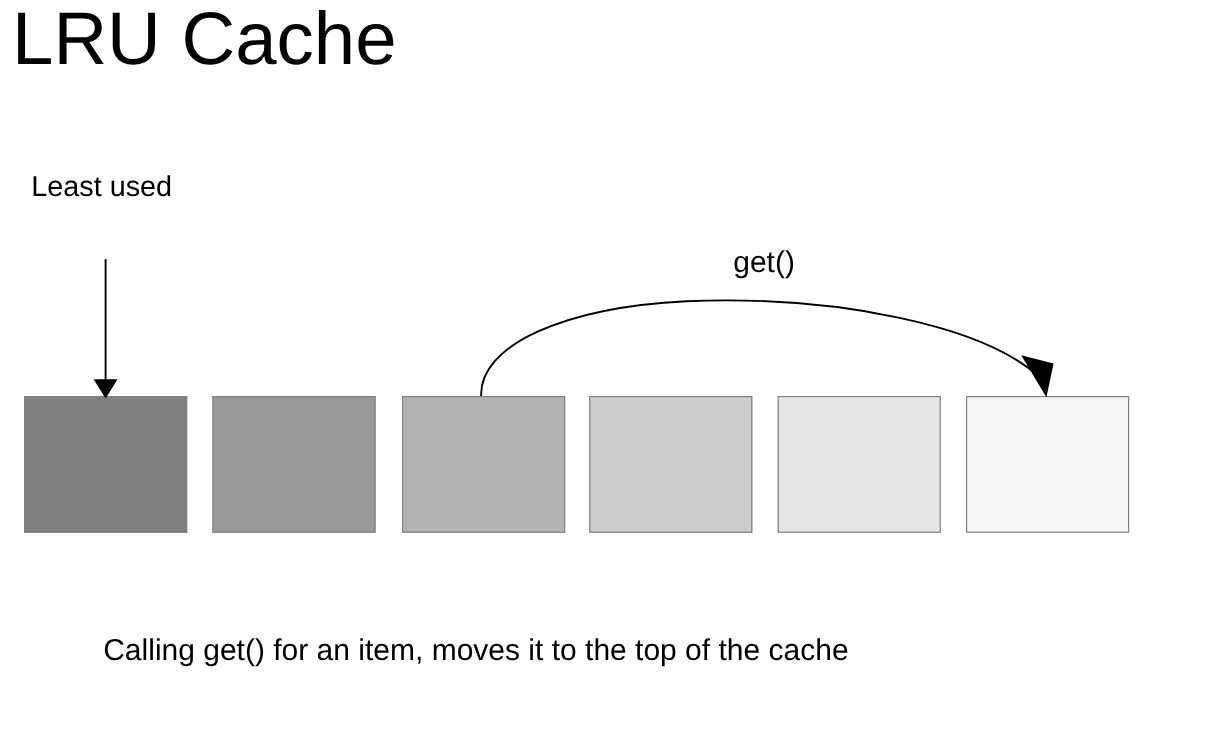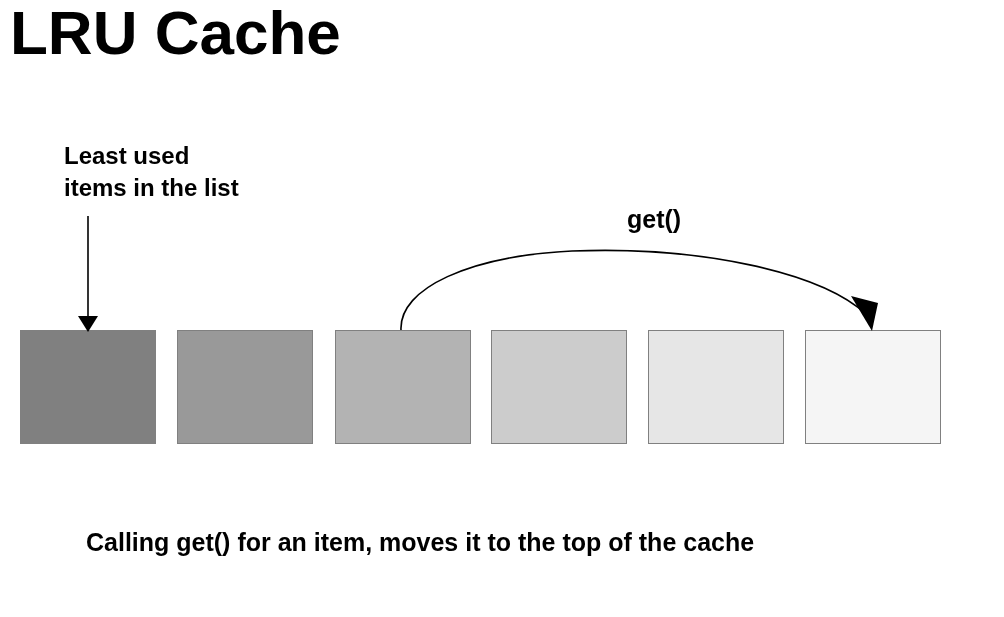--- a/index.html
+++ b/index.html
@@ -14,54 +14,51 @@
     overflow: hidden;
     font-family: "Liberation Sans", sans-serif;
     color: #000000;
   }
   #canvas {
     position: absolute;
     left: 0;
     top: 0;
     width: 800px;
     height: 617px;
-    font-weight: bold;
   }
   .title {
     position: absolute;
     left: 10px;
     top: 0px;
     font-size: 62px;
     line-height: 66px;
     letter-spacing: 0px;
     white-space: nowrap;
     color: #000000;
   }
   .note-left {
     position: absolute;
     left: 26px;
     top: 140px;
     font-size: 24px;
     line-height: 32px;
     white-space: nowrap;
     color: #000000;
-    margin-left: 38px;
   }
   .note-left .line {
     display: block;
   }
   .arrow-label {
     position: absolute;
     left: 611px;
     top: 205px;
     font-size: 25px;
     line-height: 28px;
     white-space: nowrap;
     color: #000000;
-    margin-left: 16px;
   }
   .caption {
     position: absolute;
     left: 86px;
     top: 527px;
     font-size: 25px;
     line-height: 30px;
     white-space: nowrap;
     color: #000000;
     text-align: center;
@@ -94,21 +91,20 @@
 </style>
 </head>
 <body>
 
 <div id="canvas">
 
   <div class="title">LRU Cache</div>
 
   <div class="note-left">
     <span class="line">Least used</span>
-    <span class="line">items in the list</span>
   </div>
 
   <div class="arrow-label">get()</div>
 
   <div class="cache-row">
     <div class="cache-box" style="left: 20px; background: rgb(128, 128, 128); top: 330px; width: 136px; height: 114px; border-color: rgb(128, 128, 128);"></div>
     <div class="cache-box" style="left: 177px; background: rgb(153, 153, 153); top: 330px; width: 136px; height: 114px; border-color: rgb(128, 128, 128);"></div>
     <div class="cache-box" style="left: 335px; background: rgb(179, 179, 179); top: 330px; width: 136px; height: 114px; border-color: rgb(128, 128, 128);"></div>
     <div class="cache-box" style="left: 491px; background: rgb(204, 204, 204); top: 330px; width: 136px; height: 114px; border-color: rgb(128, 128, 128);"></div>
     <div class="cache-box" style="left: 648px; background: rgb(230, 230, 230); top: 330px; width: 136px; height: 114px; border-color: rgb(128, 128, 128);"></div>

